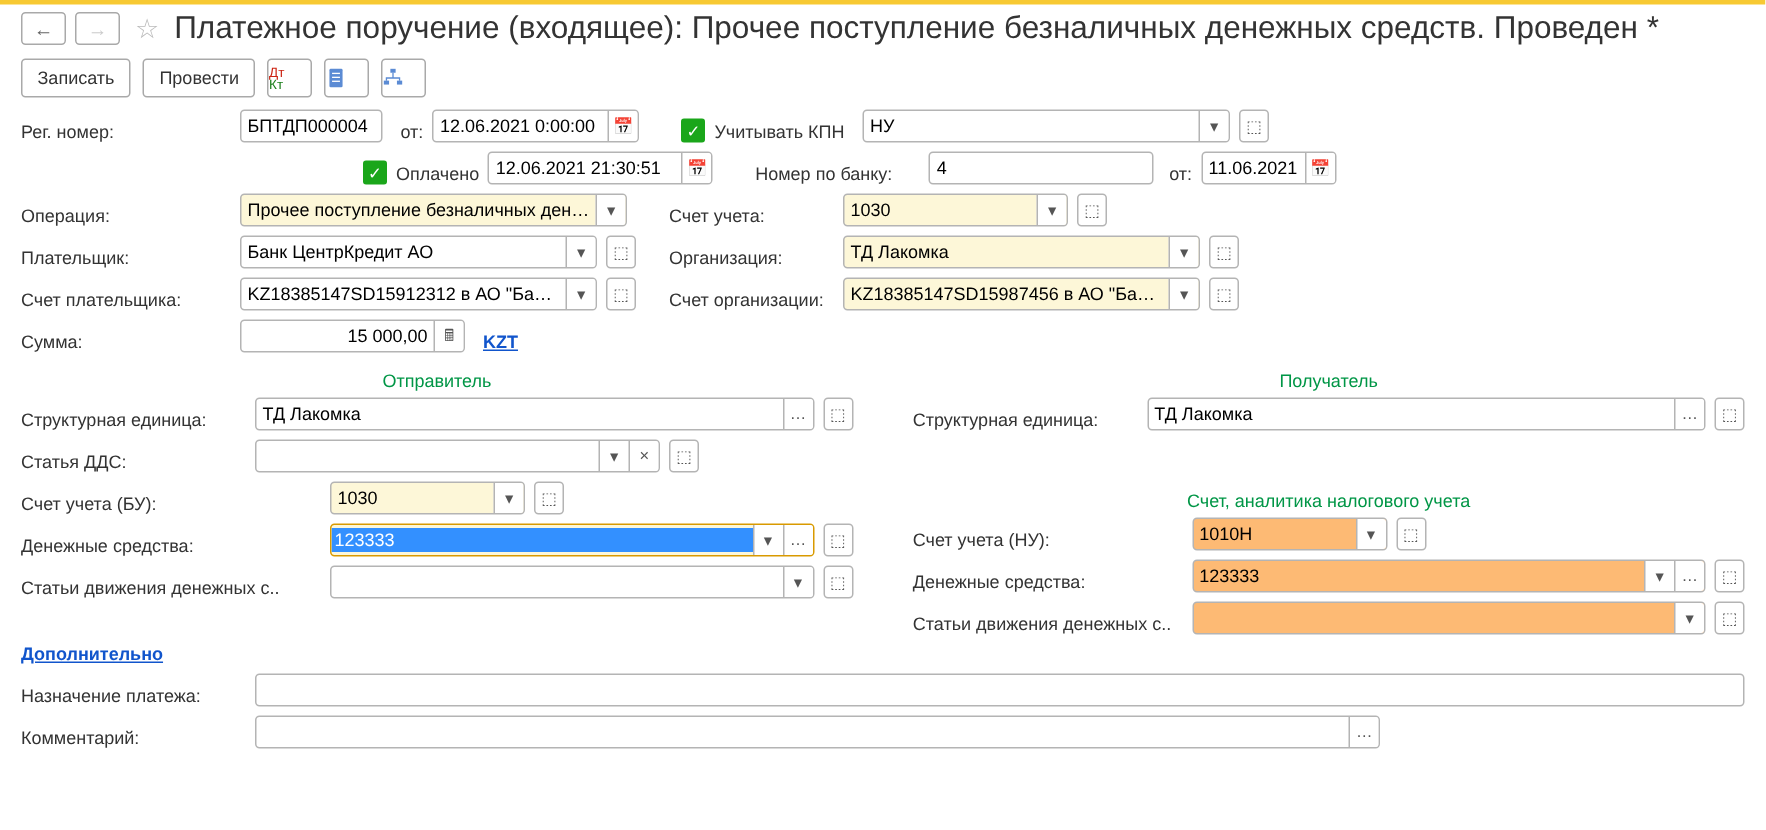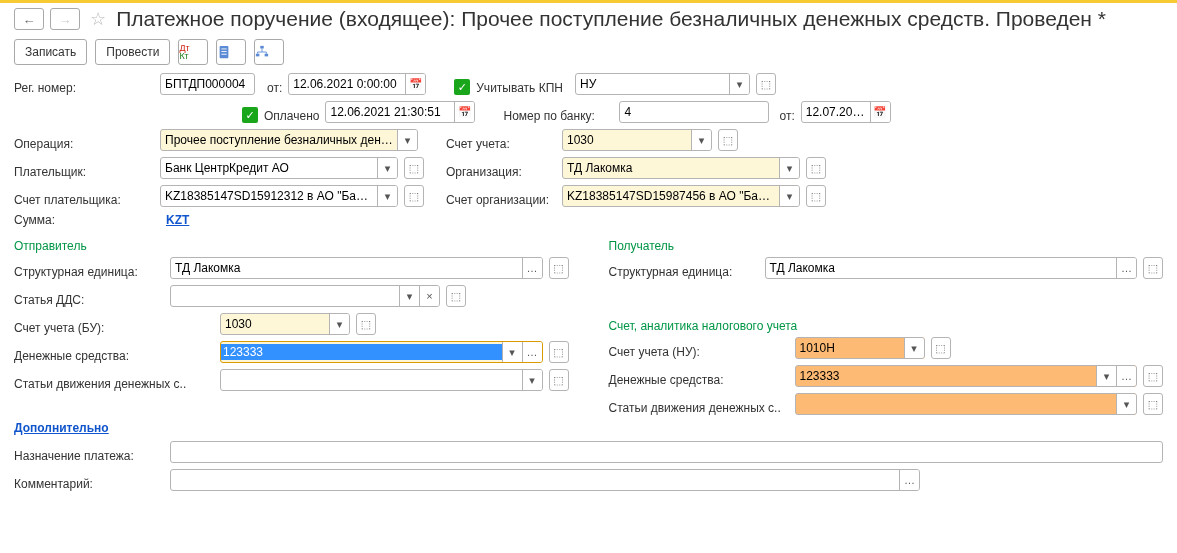--- a/index.html
+++ b/index.html
@@ -69,21 +69,21 @@
   .input.yellow { background:#fdf7d8; }
   .input.blue { background:#fdba74; }
   .sub-btn {
     width:20px; min-width:20px; height:100%;
     border-left:1px solid #b4b4b4;
     display:flex;align-items:center;justify-content:center;
     background:#fff; color:#555; font-size:11px; cursor:pointer;
   }
   .sub-btn.ext { border-left:none; border:1px solid #b4b4b4; border-radius:3px; height:22px;}
   .green-check { width:16px;height:16px;background:#1aa61a;border-radius:2px;display:flex;align-items:center;justify-content:center;color:#fff;font-size:11px;}
-  .section-title { color:#009646; font-size:12px; margin:6px 0 4px 0;}
+  .section-title { color:#009646; font-size:12px; margin:6px 0 4px 0;text-align:center;}
   .link { color:#1155cc; text-decoration:underline; cursor:pointer;font-weight:bold;}
   .two-col { display:flex; gap:40px;}
   .col { flex:1;}
   .ic-dk { font-size:9px; line-height:8px;}
   .ic-dk .d{color:#c21;} .ic-dk .k{color:#1a7e1a;}
   svg.ic { width:14px; height:14px;}
 </style>
 </head>
 <body>
 
@@ -125,21 +125,21 @@
     <div class="input" style="width:95px">
         <span class="val">БПТДП000004</span>
       </div>
     <span class="lbl" style="margin-left:6px">от:</span>
     <div class="input" style="width:138px">
         <span class="val">12.06.2021  0:00:00</span>
         <span class="sub-btn">📅</span>
       </div>
     <span class="green-check" style="margin-left:22px">✓</span>
     <span class="lbl">Учитывать КПН</span>
-    <div class="input" style="width:175px;margin-left:6px">
+    <div class="input" style="width:245px;margin-left:6px">
         <span class="val">НУ</span>
         <span class="sub-btn">▾</span>
       </div>
     <span class="sub-btn ext">⬚</span>
   </div>
 
   <div class="row">
     <span class="lbl w1"></span>
     <span style="width:76px"></span>
     <span class="green-check">✓</span>
@@ -147,21 +147,21 @@
     <div class="input" style="width:150px">
         <span class="val">12.06.2021 21:30:51</span>
         <span class="sub-btn">📅</span>
       </div>
     <span class="lbl w2" style="margin-left:22px">Номер по банку:</span>
     <div class="input" style="width:150px">
         <span class="val">4</span>
       </div>
     <span class="lbl" style="margin-left:4px">от:</span>
     <div class="input" style="width:90px">
-        <span class="val">12.07.2021</span>
+        <span class="val">11.06.2021</span>
         <span class="sub-btn">📅</span>
       </div>
   </div>
 
   <div class="row">
     <span class="lbl w1">Операция:</span>
     <div class="input yellow" style="width:258px">
         <span class="val">Прочее поступление безналичных денежны</span>
         <span class="sub-btn">▾</span>
       </div>
@@ -198,20 +198,24 @@
     <span class="lbl w2" style="margin-left:16px">Счет организации:</span>
     <div class="input yellow" style="width:238px">
         <span class="val">KZ18385147SD15987456 в АО "Банк Ц</span>
         <span class="sub-btn">▾</span>
       </div>
     <span class="sub-btn ext">⬚</span>
   </div>
 
   <div class="row">
     <span class="lbl w1">Сумма:</span>
+    <div class="input" style="width:150px">
+        <span class="val" style="text-align:right;width:100%">15 000,00</span>
+        <span class="sub-btn">🖩</span>
+      </div>
     <span class="link" style="margin-left:6px">KZT</span>
   </div>
 
   <div class="two-col">
     <div class="col">
       <div class="section-title">Отправитель</div>
       <div class="row">
         <span class="lbl" style="width:150px">Структурная единица:</span>
         <div class="input" style="flex:1">
             <span class="val">ТД Лакомка</span>

